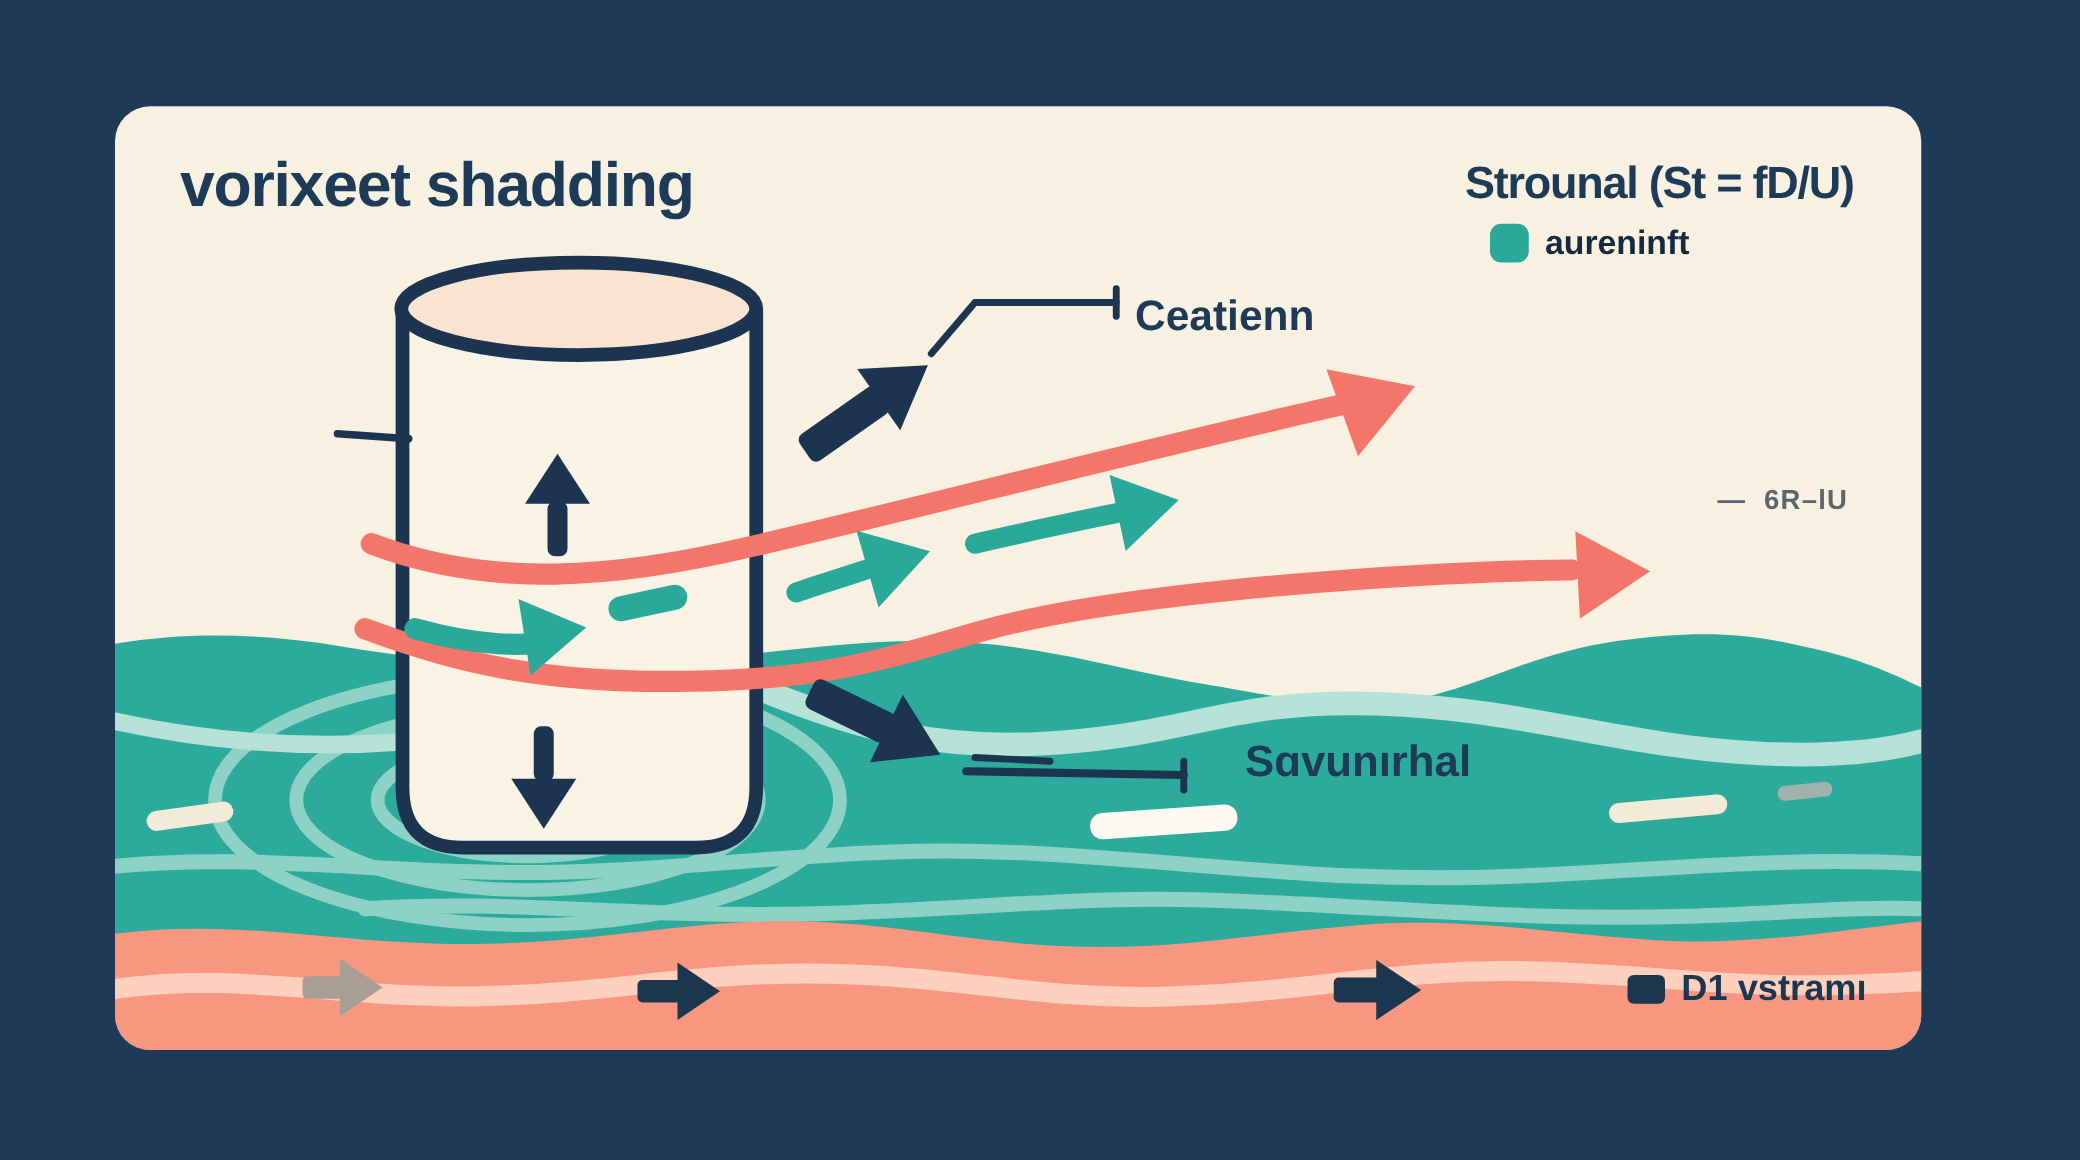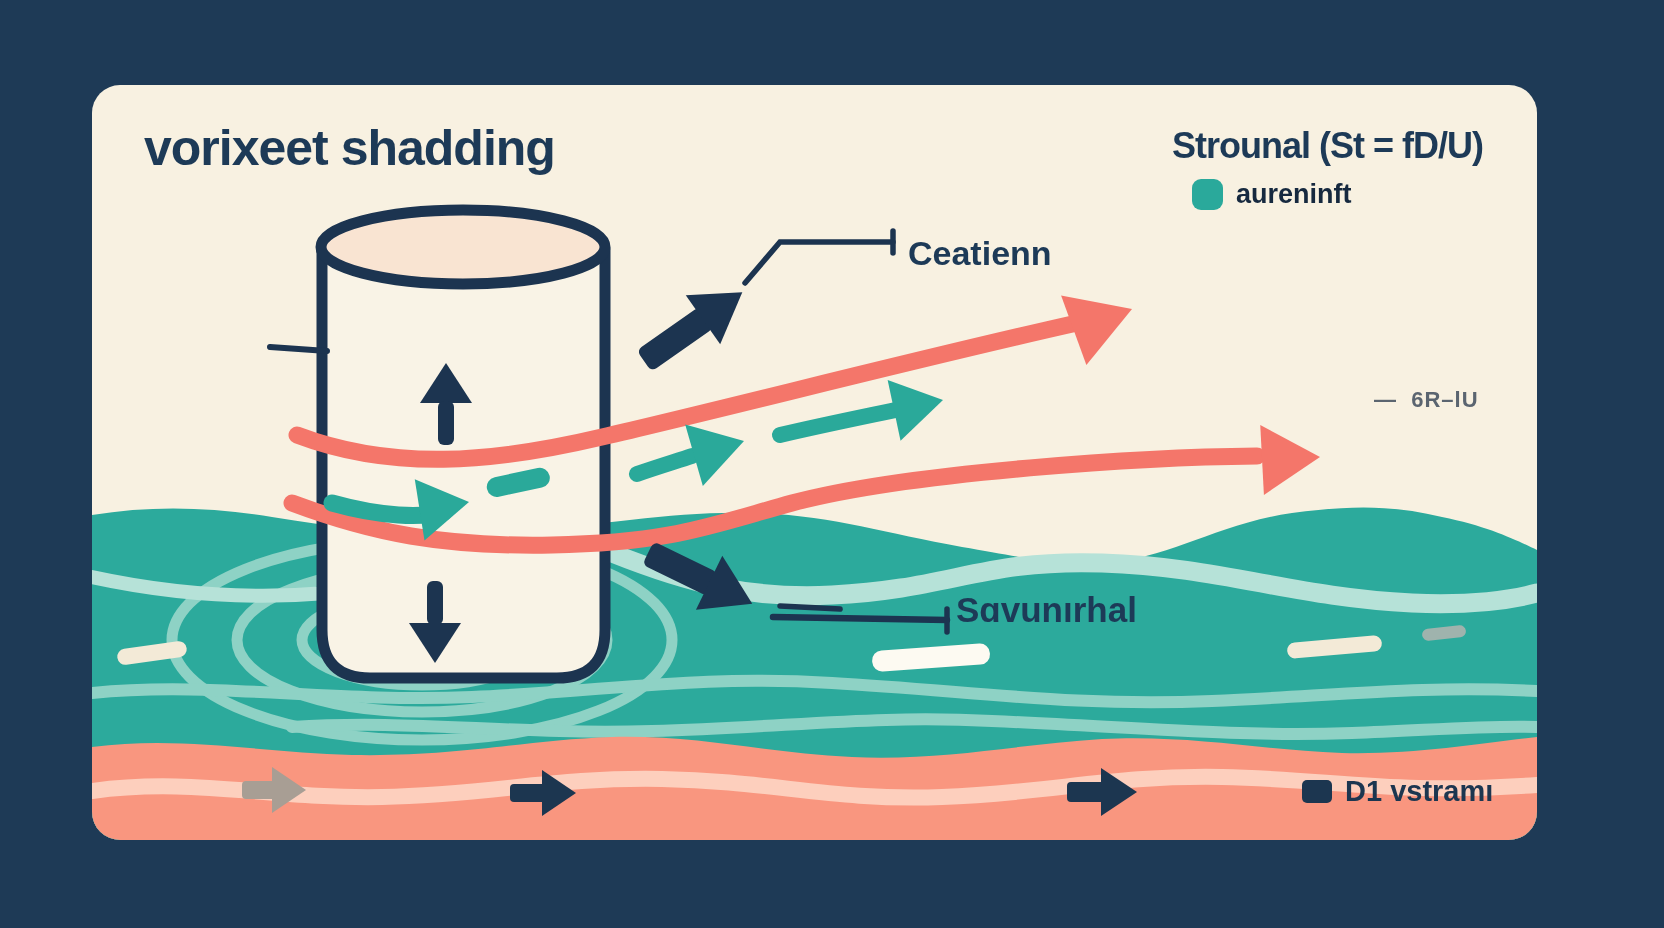--- a/index.html
+++ b/index.html
@@ -17,21 +17,21 @@
   .swatch-teal{width:31px;height:31px;border-radius:9px;background:#2aa99b;}
   .swatch-navy{width:30px;height:23px;border-radius:5px;background:#1c3650;}
   .legend-top-label{font-size:27px;color:#16293f;font-weight:800;}
   .legend-bottom-label{font-size:29px;color:#1c3650;font-weight:800;}
   .inset{position:absolute;left:1102px;top:147px;width:326px;height:145px;border-radius:14px;
          overflow:hidden;background:#2baa9d;}
   .inset-label{position:absolute;left:15px;top:7px;font-size:25px;font-weight:800;color:#ebf5ee;}
   .inset-caption{position:absolute;left:1238px;top:302px;font-size:22px;font-weight:700;
                  color:#5b6570;letter-spacing:1px;white-space:pre;margin-left:44px;}
   .label-ceatienn{left:816px;top:128px;font-size:34px;margin-top:21px;}
-  .label-savunirhal{left:864px;top:505px;font-size:35px;text-align:center;}
+  .label-savunirhal{left:904px;top:505px;font-size:35px;text-align:center;}
 </style>
 </head>
 <body>
 
 <div class="scene">
   <div class="card">
 
     <svg class="art" width="1445" height="755" viewBox="0 0 1445 755">
 
       <path fill="#2caa9c" d="M0,430 C60,420 120,422 180,432 C260,445 330,452 420,446 C520,440 580,426 660,428

